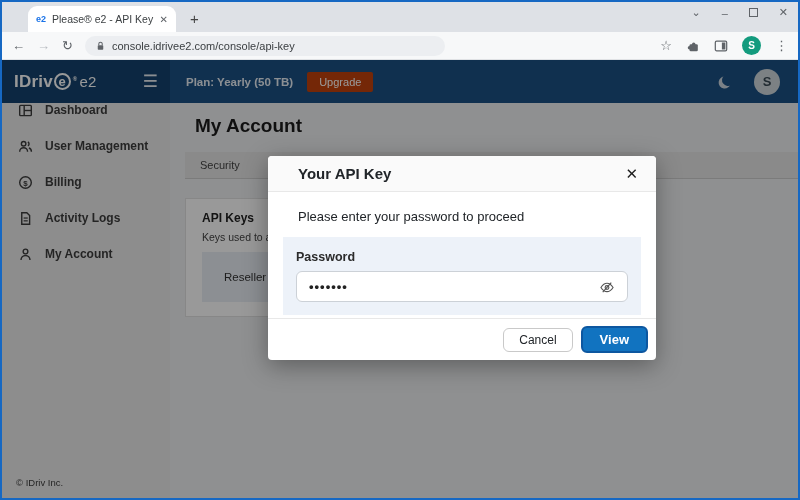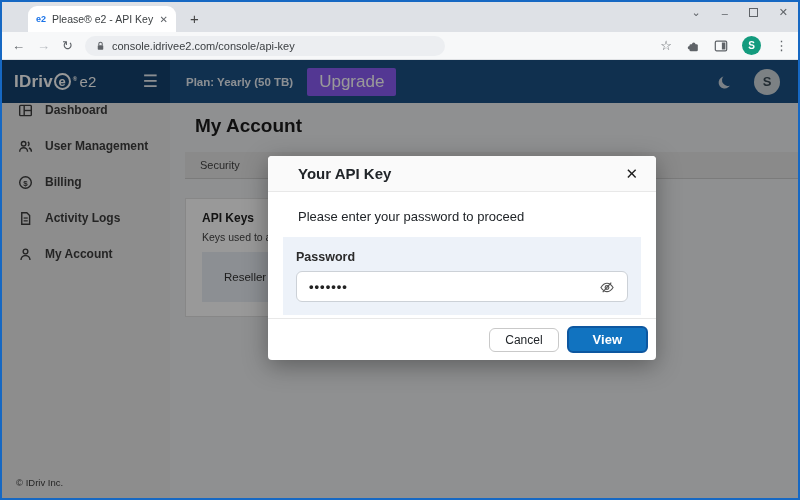--- a/index.html
+++ b/index.html
@@ -27,21 +27,21 @@
   
   .page { position:relative; flex:1; overflow:hidden; background:#eff0f2; }
   .navbar { height:43px; background:#1b5084; display:flex; align-items:center; }
   .nav-left { width:168px; height:100%; background:#15426e; display:flex; align-items:center; padding:0 12px; flex:none; }
   .logo { color:#fff; font-size:17px; font-weight:bold; letter-spacing:.2px; display:flex; align-items:center; }
   .logo-e { display:inline-flex; width:17px; height:17px; border:2px solid #fff; border-radius:50%; align-items:center; justify-content:center; margin:0 1px; font-size:13px; }
   .logo-reg { font-size:6px; vertical-align:top; margin:-6px 2px 0 1px; }
   .logo-suffix { font-weight:normal; font-size:15px; }
   .hamburger { margin-left:auto; color:#e8edf3; font-size:17px; }
   .plan { margin-left:16px; color:#e8eef5; font-size:11.5px; font-weight:bold; }
-  .upgrade { margin-left:14px; background:#8b5cf6; color:#fff; font-size:17px; padding:4px 12px; border:none; border-radius:2px; }
+  .upgrade { margin-left:14px; background:#c2410c; color:#fff; font-size:11px; padding:4px 12px; border:none; border-radius:2px; }
   .nav-right { margin-left:auto; display:flex; align-items:center; gap:20px; padding-right:18px; }
   .moon { width:12px; height:12px; border-radius:50%; box-shadow:-3px 3px 0 0 #cdd8e2; transform:rotate(8deg); margin-top:-3px; }
   .nav-avatar { width:26px; height:26px; border-radius:50%; background:#cfd8dc; color:#3a4a55; font-size:13px; font-weight:bold; display:flex; align-items:center; justify-content:center; }
 
   .pagebody { display:flex; height:calc(100% - 43px); }
   .sidebar { width:168px; background:#ececec; flex:none; position:relative; }
   .side-item { height:36px; display:flex; align-items:flex-start; gap:12px; padding:0 16px; font-size:12px; font-weight:bold; color:#3d3d3d; }
   .side-item.active { background:#f8f8f8; color:#1d5d99; }
   .side-item svg { flex:none; }
   .side-footer { position:absolute; bottom:10px; left:14px; font-size:9.5px; color:#3c3c3c; }
@@ -62,21 +62,21 @@
   .modal-header { height:36px; background:#fafafa; border-bottom:1px solid #e8e8e8; border-radius:4px 4px 0 0; display:flex; align-items:center; padding:0 18px 0 30px; }
   .modal-title { font-size:15px; font-weight:bold; color:#212529; }
   .modal-close { margin-left:auto; font-size:15px; color:#1d1d1d; }
   .modal-msg { font-size:13px; color:#212529; margin:17px 30px 13px 30px; }
   .pw-panel { margin:0 15px; background:#edf2f9; padding:13px; }
   .pw-label { font-size:12.5px; font-weight:bold; color:#2b2b2b; margin-bottom:7px; }
   .pw-row { height:31px; background:#fff; border:1px solid #ccd1d7; border-radius:6px; display:flex; align-items:center; padding:0 12px; }
   .pw-row input { border:0; outline:0; flex:1; font-family:"Liberation Sans",sans-serif; font-size:13px; font-weight:bold; letter-spacing:1px; color:#222; background:transparent; }
   .modal-footer { margin-top:auto; border-top:1px solid #e8e8e8; display:flex; align-items:center; justify-content:flex-end; gap:8px; padding:0 8px; height:42px; }
   .btn-cancel { background:#fff; border:1px solid #c9c9c9; border-radius:6px; height:24px; padding:0 15px; font-size:12px; color:#212529; font-family:inherit; }
-  .btn-view { background:#1173c0; border:2px solid #0d57a0; border-radius:6px; height:27px; padding:0 24px; font-size:13px; font-weight:bold; color:#fff; font-family:inherit; }
+  .btn-view { background:#1173c0; border:2px solid #0d57a0; border-radius:6px; height:27px; padding:0 17px; font-size:13px; font-weight:bold; color:#fff; font-family:inherit; }
 </style>
 </head>
 <body>
 
 <div class="window">
 
   <div class="tabstrip">
     <div class="tab">
       <span class="favicon">e2</span>
       <span class="tab-title">Please® e2 - API Key</span>

